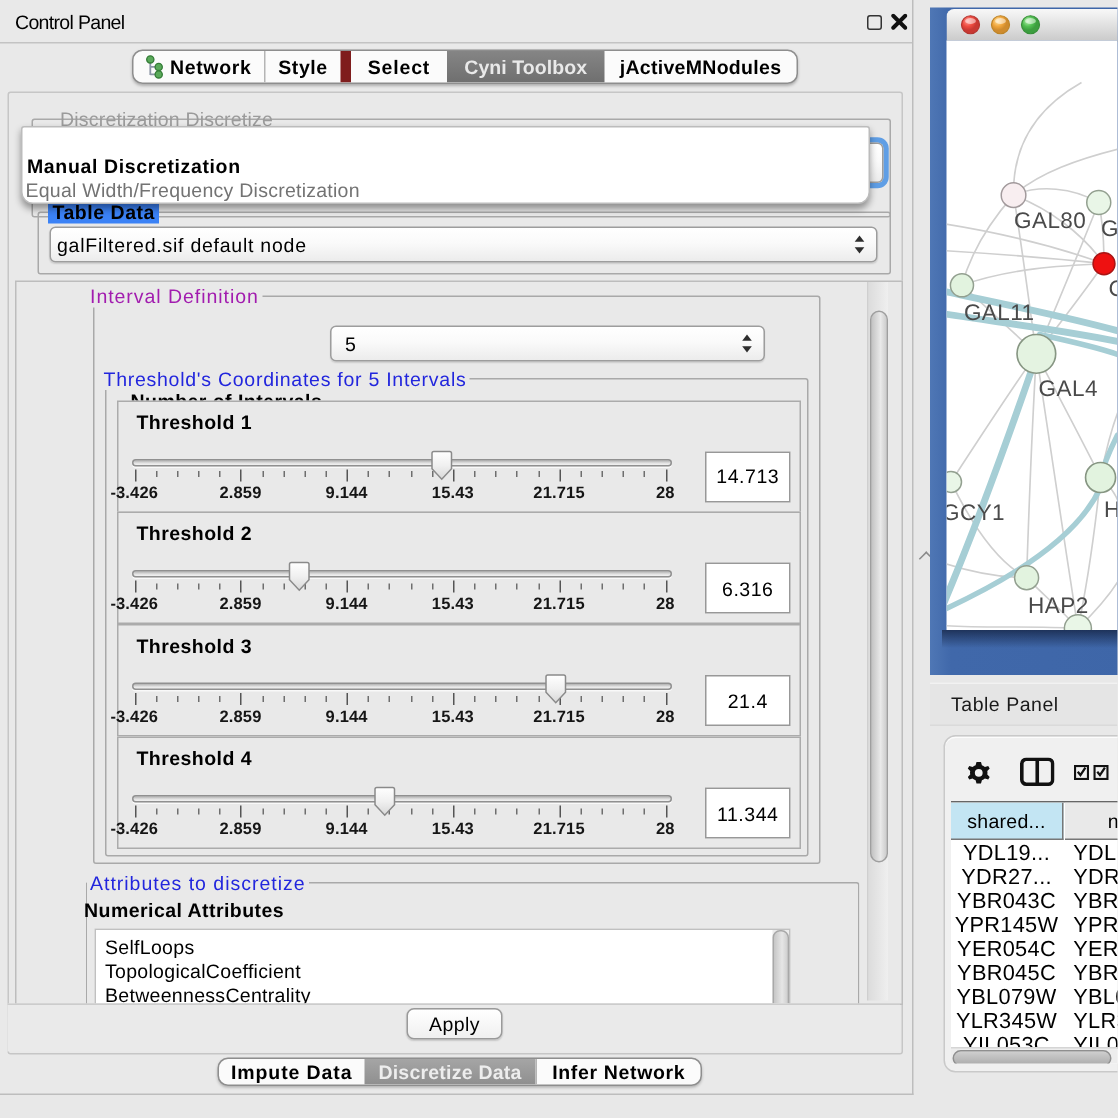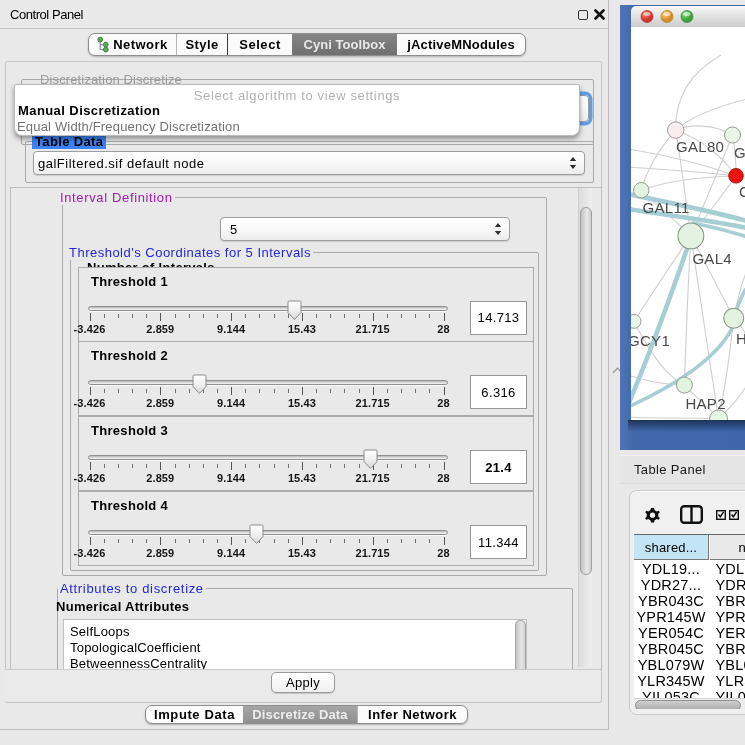--- a/index.html
+++ b/index.html
@@ -38,21 +38,21 @@
   <div class="abs" id="toptabs" style="left:88px;top:33px;height:21px;background:#fbfbfb;border:1px solid #8e8e8e;border-radius:7px;box-shadow:0 1px 2px rgba(0,0,0,.25);display:flex;overflow:hidden;">
     <div style="width:87px;display:flex;align-items:center;justify-content:center;border-right:1px solid #b5b5b5;">
       <svg width="12" height="17" viewBox="0 0 12 17" style="margin-right:4px;">
         <path d="M3.2 5 L3.2 14 M3.2 8.6 L8.6 8.6 M3.2 13.6 L8.6 13.6" stroke="#8c96a6" stroke-width="1.2" fill="none"></path>
         <circle cx="3.2" cy="3.6" r="2.4" fill="#5aaa5a" stroke="#357d38" stroke-width=".9"></circle>
         <circle cx="8.8" cy="8.6" r="2.4" fill="#5aaa5a" stroke="#357d38" stroke-width=".9"></circle>
         <circle cx="8.8" cy="13.6" r="2.4" fill="#5aaa5a" stroke="#357d38" stroke-width=".9"></circle>
       </svg>
       <span style="font-size:13px;font-weight:bold;letter-spacing:.45px;">Network</span>
     </div>
-    <div style="width:50px;display:flex;align-items:center;justify-content:center;border-right:1px solid #7f1d1d;font-size:13px;font-weight:bold;letter-spacing:.4px;">Style</div>
+    <div style="width:50px;display:flex;align-items:center;justify-content:center;border-right:7px solid #7f1d1d;font-size:13px;font-weight:bold;letter-spacing:.4px;">Style</div>
     <div style="width:64px;display:flex;align-items:center;justify-content:center;font-size:13px;font-weight:bold;letter-spacing:.55px;">Select</div>
     <div style="width:105px;display:flex;align-items:center;justify-content:center;background:linear-gradient(180deg,#858585,#6f6f6f);color:#e9e9e9;font-size:13px;font-weight:bold;letter-spacing:.05px;">Cyni Toolbox</div>
     <div style="width:128px;display:flex;align-items:center;justify-content:center;font-size:13px;font-weight:bold;letter-spacing:.2px;">jActiveMNodules</div>
   </div>
 
   <div class="gbox" style="left:21px;top:79px;width:571px;height:64px;"></div>
   <div class="grouplab" style="left:38px;top:72px;color:#9b9b9b;background:transparent;padding:0 2px;letter-spacing:.13px;">Discretization Discretize</div>
 
   <div class="combo" style="left:30px;top:95px;width:557px;height:25px;box-shadow:0 0 0 3.5px rgba(80,150,228,.9);"></div>
 
@@ -218,21 +218,21 @@
 <svg style="position:absolute;left:284.3px;top:32px;" width="15" height="21" viewBox="0 0 15 21">
         <path d="M2.2 1 L12.8 1 Q14 1 14 2.2 L14 12.5 L7.5 19.5 L1 12.5 L1 2.2 Q1 1 2.2 1 Z" fill="url(#thg2)" stroke="#8a8a8a" stroke-width="1"></path>
         <defs>
           <linearGradient id="thg2" x1="0" y1="0" x2="0" y2="1">
             <stop offset="0" stop-color="#ffffff"></stop>
             <stop offset="0.5" stop-color="#f0f0f0"></stop>
             <stop offset="1" stop-color="#d8d8d8"></stop>
           </linearGradient>
         </defs>
       </svg>
-<div class="valbox" style="left:391px;top:33px;width:55px;height:32px;font-weight:bold;">21.4</div>
+<div class="valbox" style="left:391px;top:33px;width:55px;height:32px;">21.4</div>
 </div>
 <div class="thblock" style="top:491.3px;">
 <div class="thlab">Threshold 4</div>
 <div style="position:absolute;left:9px;top:38px;width:358px;height:3px;border:1px solid #909090;border-radius:3px;background:linear-gradient(180deg,#b2b2b2,#e3e3e3 60%,#f2f2f2);box-shadow:0 1px 0 rgba(255,255,255,.7);"></div>
 <div style="position:absolute;left:10.5px;top:45px;width:1px;height:8px;background:#555;"></div>
       <div style="position:absolute;left:24.7px;top:46.5px;width:1px;height:4px;background:#6e6e6e;"></div>
       <div style="position:absolute;left:38.8px;top:46.5px;width:1px;height:4px;background:#6e6e6e;"></div>
       <div style="position:absolute;left:53.0px;top:46.5px;width:1px;height:4px;background:#6e6e6e;"></div>
       <div style="position:absolute;left:67.1px;top:46.5px;width:1px;height:4px;background:#6e6e6e;"></div>
       <div style="position:absolute;left:81.3px;top:45px;width:1px;height:8px;background:#555;"></div>
@@ -288,21 +288,20 @@
   <div class="abs" style="left:271px;top:672px;width:62px;height:19px;background:linear-gradient(180deg,#ffffff,#f0f0f0);border:1px solid #9a9a9a;border-radius:5px;display:flex;align-items:center;justify-content:center;font-size:13px;letter-spacing:.3px;box-shadow:0 1px 1px rgba(0,0,0,.15);">Apply</div>
 
   <div class="abs" id="bottabs" style="left:145px;top:705px;height:17px;background:#fbfbfb;border:1px solid #8e8e8e;border-radius:7px;box-shadow:0 1px 2px rgba(0,0,0,.25);display:flex;overflow:hidden;">
     <div style="width:97px;display:flex;align-items:center;justify-content:center;font-size:13px;font-weight:bold;letter-spacing:.6px;">Impute Data</div>
     <div style="width:114px;display:flex;align-items:center;justify-content:center;background:linear-gradient(180deg,#a5a5a5,#8f8f8f);color:#ededed;font-size:13px;font-weight:bold;letter-spacing:.15px;">Discretize Data</div>
     <div style="width:109px;display:flex;align-items:center;justify-content:center;border-left:1px solid #b5b5b5;font-size:13px;font-weight:bold;letter-spacing:.44px;">Infer Network</div>
   </div>
 </div>
 
 <div class="abs" style="left:14px;top:84px;width:564px;height:50px;background:#fff;border:1px solid #bcbcbc;border-radius:2px 2px 8px 8px;box-shadow:0 3px 5px rgba(0,0,0,.38);z-index:30;">
-  <div style="position:absolute;left:0;top:3px;width:100%;text-align:center;font-size:13px;letter-spacing:.63px;color:#b3b3b3;">Select algorithm to view settings</div>
   <div style="position:absolute;left:3px;top:18px;font-size:13px;font-weight:bold;letter-spacing:.42px;color:#000;">Manual Discretization</div>
   <div style="position:absolute;left:2px;top:34px;font-size:13px;letter-spacing:.17px;color:#737373;">Equal Width/Frequency Discretization</div>
 </div>
 
 <div class="abs" style="left:614px;top:369px;width:6px;height:6px;border-left:1.5px solid #8a8a8a;border-top:1.5px solid #8a8a8a;transform:rotate(45deg);"></div>
 
 <div class="abs" style="left:620px;top:5px;width:141px;height:445px;background:linear-gradient(90deg,#4f77b5 0%,#4068aa 10%,#3e66a8 100%);overflow:hidden;">
 
   <div class="abs" style="left:11px;top:1px;width:120px;height:21px;background:linear-gradient(180deg,#f8f8f8,#cbcbcb);border-bottom:1px solid #989898;border-radius:5px 5px 0 0;"></div>
     <svg class="abs" style="left:11px;top:1px;" width="114" height="21" viewBox="0 0 114 21">

